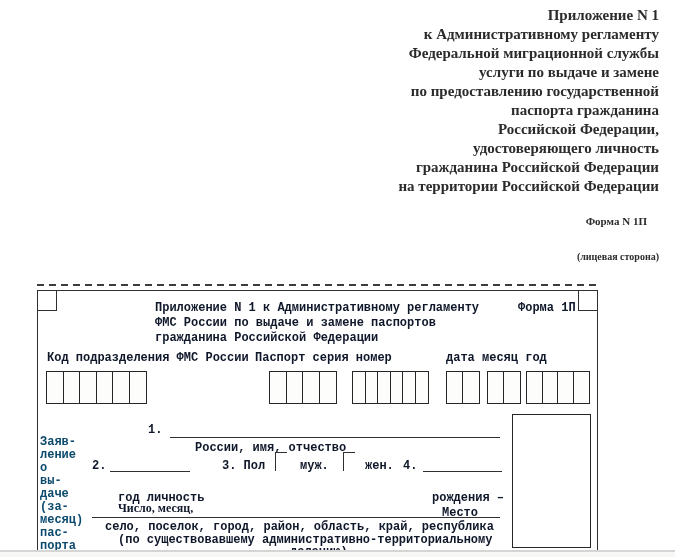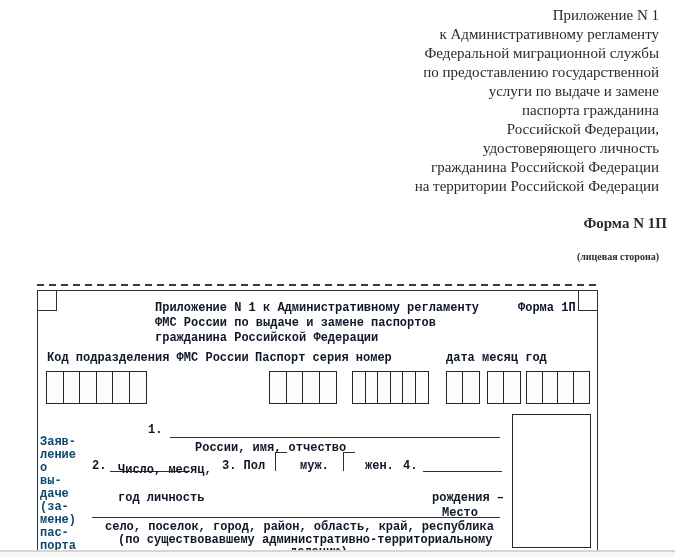--- a/index.html
+++ b/index.html
@@ -4,26 +4,26 @@
 <style>
   * { margin:0; padding:0; box-sizing:border-box; }
   html,body { background:#ffffff; }
   .page {
     position:relative; width:675px; height:557px; background:#ffffff;
     overflow:hidden; color:#2b2b2b;
   }
   
   .hdr {
     position:absolute; top:6px; right:16px; text-align:right;
-    font-family:"Liberation Serif", serif; font-weight:normal;
+    font-family:"Liberation Serif", serif; font-weight:bold;
     font-size:15px; line-height:19px; white-space:nowrap;
   }
   .form-number {
-    position:absolute; top:215px; right:8px;
-    font-family:"Liberation Serif", serif; font-weight:bold; font-size:15px;
+    position:absolute; top:215px; right:28px;
+    font-family:"Liberation Serif", serif; font-weight:bold; font-size:11px;
   }
   .side-note {
     position:absolute; top:251px; right:16px;
     font-family:"Liberation Serif", serif; font-weight:bold; font-size:10px;text-align:center;
   }
   
   .m {
     position:absolute; font-family:"Liberation Mono","DejaVu Sans Mono",monospace;
     font-weight:bold; font-size:12px; line-height:13px; white-space:pre; color:#0f172a;
   }
@@ -78,22 +78,22 @@
 </style>
 </head>
 <body>
 
 <div class="page">
 
   <div class="hdr">
       <div>Приложение N 1</div>
       <div>к Административному регламенту</div>
       <div>Федеральной миграционной службы</div>
+      <div>услуги по выдаче и замене</div>
       <div>по предоставлению государственной</div>
-      <div>услуги по выдаче и замене</div>
       <div>паспорта гражданина</div>
       <div>Российской Федерации,</div>
       <div>удостоверяющего личность</div>
       <div>гражданина Российской Федерации</div>
       <div>на территории Российской Федерации</div>
     </div>
 
   <div class="form-number">Форма N 1П</div>
 
   <div class="side-note">(лицевая сторона)</div>
@@ -149,40 +149,40 @@
       <div class="cell"></div>
     </div>
 
   <div class="sidebar">
       <div>Заяв-</div>
       <div>ление</div>
       <div>о</div>
       <div>вы-</div>
       <div>даче</div>
       <div>(за-</div>
-      <div>мене)</div>
+      <div>месяц)</div>
       <div>пас-</div>
       <div>порта</div>
     </div>
 
   <span class="m" style="left:148px; top:424px;">1.</span>
   <div class="ul" style="left:170px; top:424px; width:330px; height:14px;"></div>
   <span class="m" style="left:195px; top:442px;">России, имя, отчество</span>
 
   <span class="m" style="left:92px; top:460px;">2.</span>
   <div class="ul" style="left:110px; top:460px; width:80px; height:12px;"></div>
   <span class="m" style="left:222px; top:460px;">3. Пол</span>
   <div class="br" style="left:275px;"></div>
   <span class="m" style="left:300px; top:460px;">муж.</span>
   <div class="br" style="left:343px;"></div>
   <span class="m" style="left:365px; top:460px;">жен.</span>
   <span class="m" style="left:403px; top:460px;">4.</span>
   <div class="ul" style="left:423px; top:460px; width:79px; height:12px;"></div>
 
-  <span class="m" style="left:118px; top:464px;">Число, месяц,</span>
+  <span class="m" style="left:118px; top:502px;font-family:Liberation Serif, serif;">Число, месяц,</span>
   <span class="m" style="left:118px; top:492px;">год личность</span>
   <span class="m" style="left:442px; top:479px;margin-top:28px;">Место</span>
   <span class="m" style="left:420px; top:492px;padding-left:12px;">рождения –</span>
 
   <div class="ul" style="left:92px; top:506px; width:408px; height:12px;"></div>
   <span class="m" style="left:105px; top:521px;">село, поселок, город, район, область, край, республика</span>
   <span class="m" style="left:118px; top:534px;">(по существовавшему административно-территориальному</span>
   <span class="m" style="left:290px; top:546px;">делению)</span>
 
   <div class="photo-box"></div>

